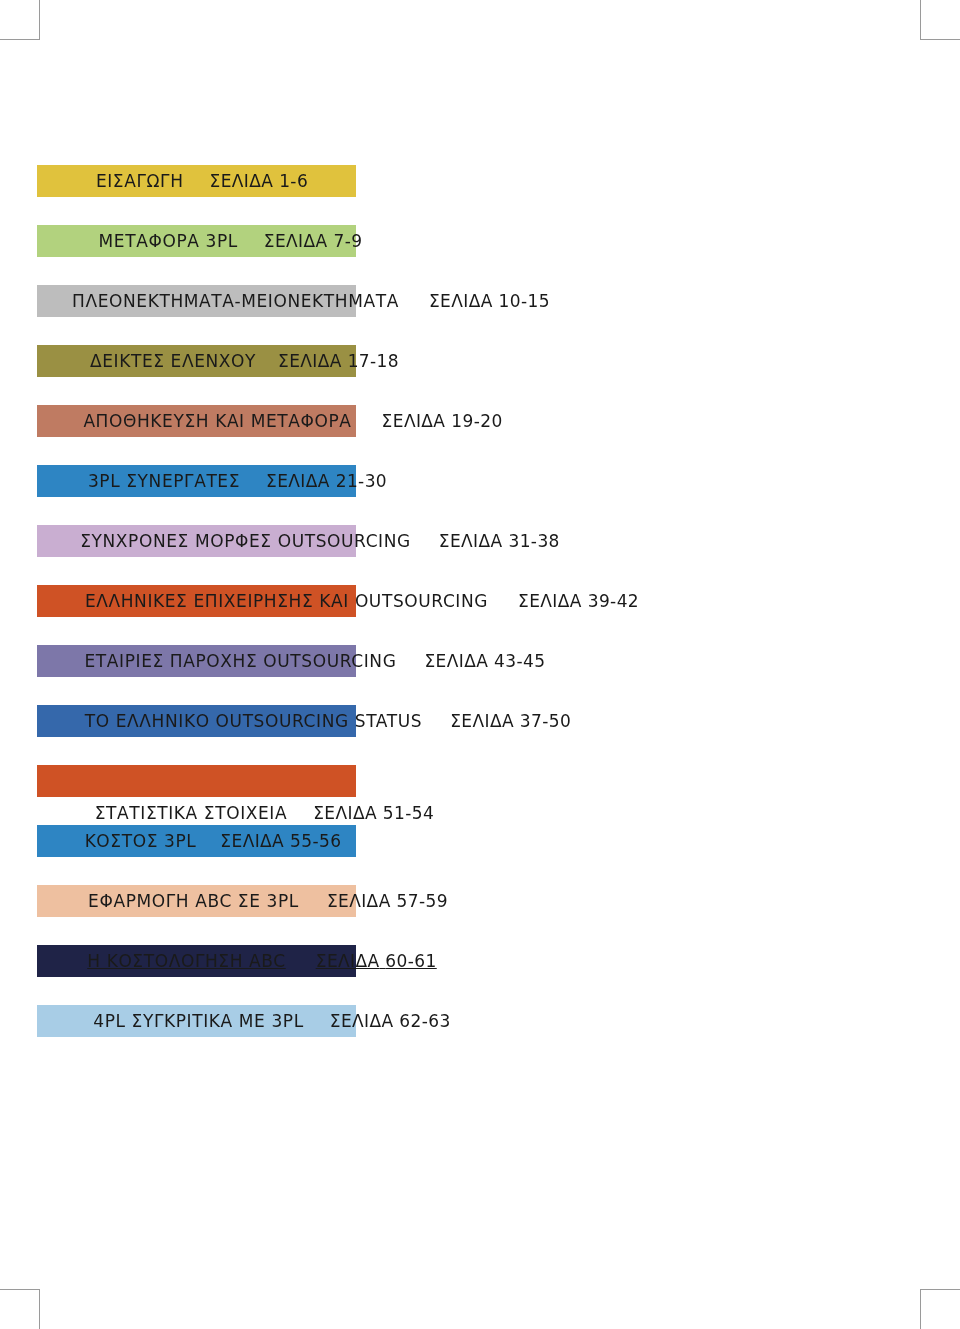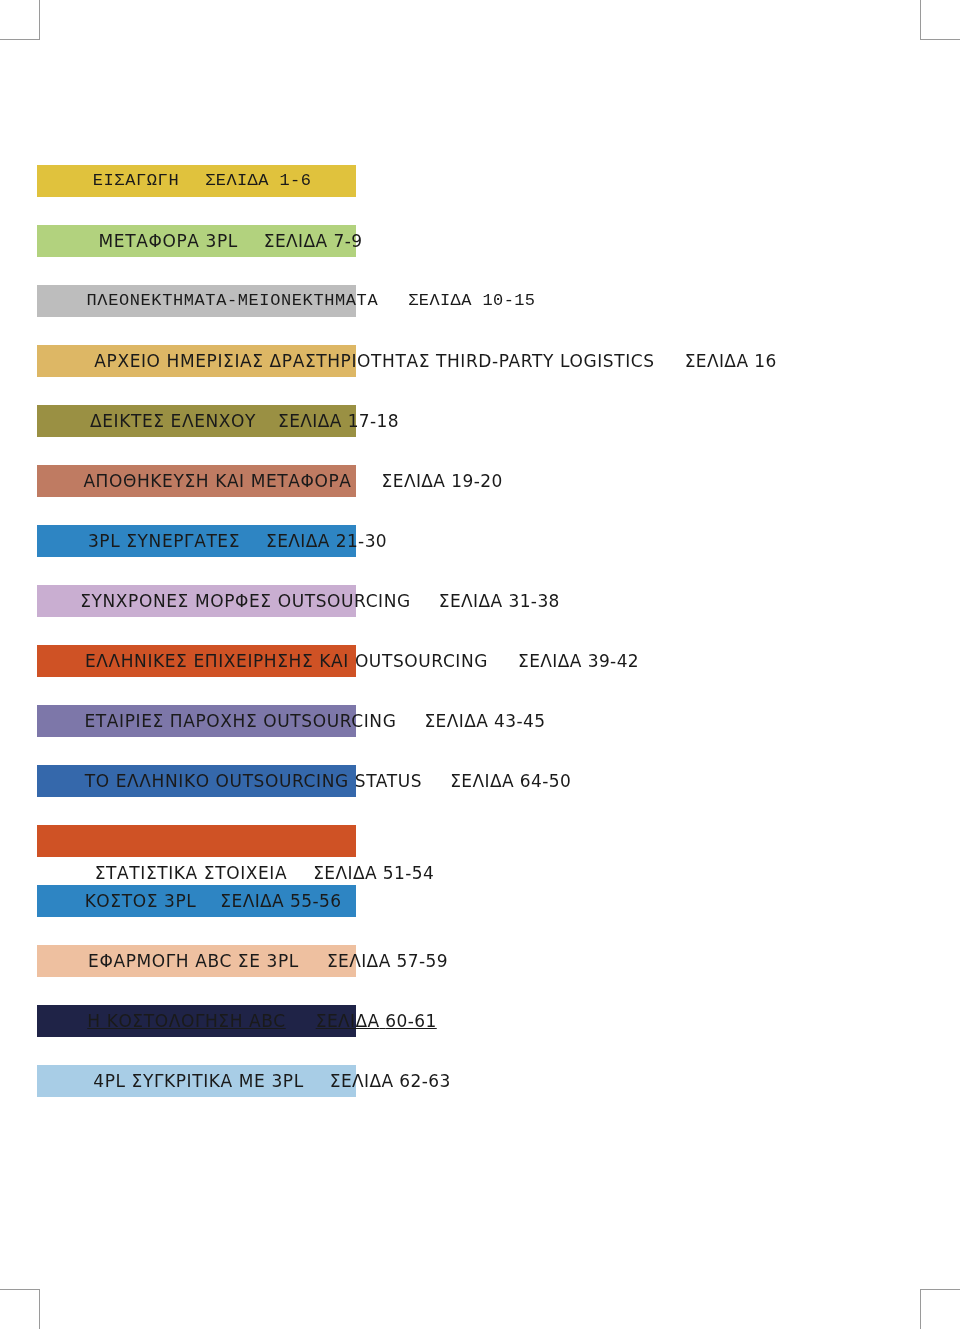--- a/index.html
+++ b/index.html
@@ -95,33 +95,29 @@
 <body>
 
 <div class="crop crop-tl"></div>
 <div class="crop crop-tr"></div>
 <div class="crop crop-bl"></div>
 <div class="crop crop-br"></div>
 
 <div id="toc">
     <div class="toc-row">
       <div class="bar" style="background: rgb(224, 194, 61);"></div>
-      <div class="entry-text" style="width: 330px; font-family: Liberation Mono, monospace;"><span>ΕΙΣΑΓΩΓΗ</span><span class="pages" style="margin-left: 26px;"><span class="lbl">ΣΕΛΙΔΑ</span> <span>1-6</span></span></div>
+      <div class="entry-text" style="width: 330px;"><span>ΕΙΣΑΓΩΓΗ</span><span class="pages" style="margin-left: 26px;"><span class="lbl">ΣΕΛΙΔΑ</span> <span>1-6</span></span></div>
     </div>
     <div class="toc-row">
       <div class="bar" style="background: rgb(178, 210, 126);"></div>
       <div class="entry-text" style="width: 387px;"><span>ΜΕΤΑΦΟΡΑ 3PL</span><span class="pages" style="margin-left: 26px;"><span class="lbl">ΣΕΛΙΔΑ</span> <span>7-9</span></span></div>
     </div>
     <div class="toc-row">
       <div class="bar" style="background: rgb(189, 189, 189);"></div>
-      <div class="entry-text" style="width: 548px; font-family: Liberation Mono, monospace;"><span>ΠΛΕΟΝΕΚΤΗΜΑΤΑ-ΜΕΙΟΝΕΚΤΗΜΑΤΑ</span><span class="pages" style="margin-left: 30px;"><span class="lbl">ΣΕΛΙΔΑ</span> <span>10-15</span></span></div>
-    </div>
-    <div class="toc-row">
-      <div class="bar" style="background: rgb(221, 183, 101);"></div>
-      <div class="entry-text" style="width: 797px;"><span>ΑΡΧΕΙΟ ΗΜΕΡΙΣΙΑΣ ΔΡΑΣΤΗΡΙΟΤΗΤΑΣ THIRD-PARTY LOGISTICS</span><span class="pages" style="margin-left: 30px;"><span class="lbl">ΣΕΛΙΔΑ</span> <span>16</span></span></div>
+      <div class="entry-text" style="width: 548px;"><span>ΠΛΕΟΝΕΚΤΗΜΑΤΑ-ΜΕΙΟΝΕΚΤΗΜΑΤΑ</span><span class="pages" style="margin-left: 30px;"><span class="lbl">ΣΕΛΙΔΑ</span> <span>10-15</span></span></div>
     </div>
     <div class="toc-row">
       <div class="bar" style="background: rgb(154, 144, 67);"></div>
       <div class="entry-text" style="width: 415px;"><span>ΔΕΙΚΤΕΣ ΕΛΕΝΧΟΥ</span><span class="pages" style="margin-left: 22px;"><span class="lbl">ΣΕΛΙΔΑ</span> <span>17-18</span></span></div>
     </div>
     <div class="toc-row">
       <div class="bar" style="background: rgb(191, 123, 98);"></div>
       <div class="entry-text" style="width: 512px;"><span>ΑΠΟΘΗΚΕΥΣΗ ΚΑΙ ΜΕΤΑΦΟΡΑ</span><span class="pages" style="margin-left: 30px;"><span class="lbl">ΣΕΛΙΔΑ</span> <span>19-20</span></span></div>
     </div>
     <div class="toc-row">
@@ -135,21 +131,21 @@
     <div class="toc-row">
       <div class="bar" style="background: rgb(207, 82, 37);"></div>
       <div class="entry-text" style="width: 650px;"><span>ΕΛΛΗΝΙΚΕΣ ΕΠΙΧΕΙΡΗΣΗΣ ΚΑΙ OUTSOURCING</span><span class="pages" style="margin-left: 30px;"><span class="lbl">ΣΕΛΙΔΑ</span> <span>39-42</span></span></div>
     </div>
     <div class="toc-row">
       <div class="bar" style="background: rgb(125, 119, 169);"></div>
       <div class="entry-text" style="width: 556px;"><span>ΕΤΑΙΡΙΕΣ ΠΑΡΟΧΗΣ OUTSOURCING</span><span class="pages" style="margin-left: 28px;"><span class="lbl">ΣΕΛΙΔΑ</span> <span>43-45</span></span></div>
     </div>
     <div class="toc-row">
       <div class="bar" style="background: rgb(53, 104, 171);"></div>
-      <div class="entry-text" style="width: 582px;"><span>ΤΟ ΕΛΛΗΝΙΚΟ OUTSOURCING STATUS</span><span class="pages" style="margin-left: 28px;"><span class="lbl">ΣΕΛΙΔΑ</span> <span>64-50</span></span></div>
+      <div class="entry-text" style="width: 582px;"><span>ΤΟ ΕΛΛΗΝΙΚΟ OUTSOURCING STATUS</span><span class="pages" style="margin-left: 28px;"><span class="lbl">ΣΕΛΙΔΑ</span> <span>37-50</span></span></div>
     </div>
     <div class="toc-row">
       <div class="bar" style="background: rgb(207, 82, 37);"></div>
       <div class="entry-text" style="width: 455px; margin-top: 32px;"><span>ΣΤΑΤΙΣΤΙΚΑ ΣΤΟΙΧΕΙΑ</span><span class="pages" style="margin-left: 26px;"><span class="lbl">ΣΕΛΙΔΑ</span> <span>51-54</span></span></div>
     </div>
     <div class="toc-row">
       <div class="bar" style="background: rgb(46, 133, 195);"></div>
       <div class="entry-text" style="width: 352px;"><span>ΚΟΣΤΟΣ 3PL</span><span class="pages" style="margin-left: 24px;"><span class="lbl">ΣΕΛΙΔΑ</span> <span>55-56</span></span></div>
     </div>
     <div class="toc-row">

